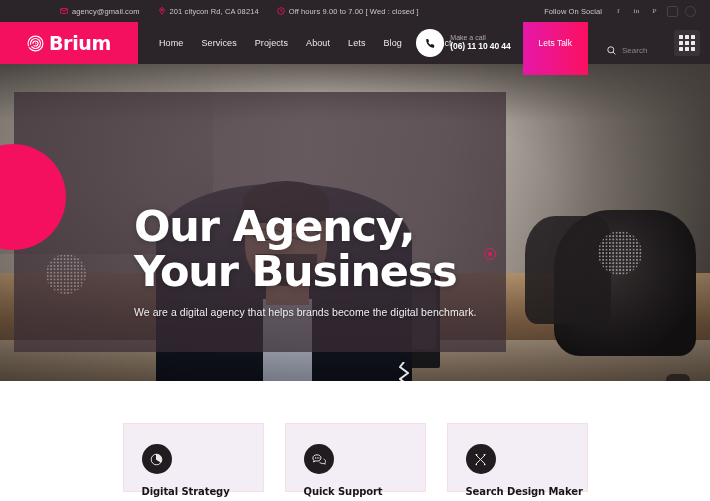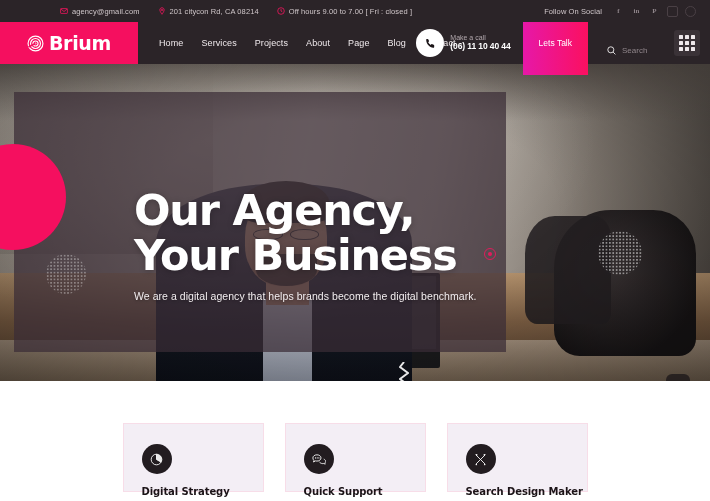--- a/index.html
+++ b/index.html
@@ -151,21 +151,21 @@
   .target-dot{
     position:absolute; left:484px; top:184px; width:12px; height:12px; border-radius:50%;
     border:1.6px solid rgba(243,21,94,.85); display:flex; align-items:center; justify-content:center; z-index:4;
   }
   .target-dot i{ width:4px; height:4px; border-radius:50%; background:rgba(243,21,94,.9); display:block;}
   .zigzag{
     position:absolute; left:399px; top:298px; width:10px; height:56px; z-index:4; opacity:.9;
   }
   .zigzag svg{ width:10px; height:56px; display:block; stroke:#fff; fill:none; stroke-width:2;}
 
-  .hero-content{ position:absolute; left:134px; top:124px; z-index:6; width:420px; }
+  .hero-content{ position:absolute; left:134px; top:140px; z-index:6; width:420px; }
   .hero-title{
     color:#ffffff; font-size:43px; line-height:1.04; font-weight:700;
     letter-spacing:-1.2px; font-family:"DejaVu Sans", sans-serif;
     text-shadow:0 1px 6px rgba(0,0,0,.25);
   }
   .hero-sub{
     color:#f3eef0; font-size:10.5px; margin-top:13px; letter-spacing:.05px;
     text-shadow:0 1px 3px rgba(0,0,0,.35);
   }
   .hero-btn{
@@ -222,21 +222,21 @@
       </span>
       <span>201 citycon Rd, CA 08214</span>
     </div>
     <div class="tb-item">
       <span class="tb-ico">
         <svg viewBox="0 0 16 16">
             <circle cx="8" cy="8" r="6.6"></circle>
             <path d="M8 4.2V8l2.6 1.7"></path>
           </svg>
       </span>
-      <span>Off hours 9.00 to 7.00 [ Fri : closed ]</span>
+      <span>Off hours 9.00 to 7.00 [ Wed : closed ]</span>
     </div>
   </div>
   <div class="topbar-right">
     <span class="follow-label">Follow On Social</span>
     <span class="soc">f</span>
     <span class="soc">in</span>
     <span class="soc">P</span>
     <span class="soc boxed"></span>
     <span class="soc circled"></span>
   </div>
@@ -253,21 +253,21 @@
         <path d="M12 12 L2 17" stroke="#f50f5f" stroke-width="2.4"></path>
       </svg>
     </span>
     <span class="logo-text">Brium</span>
   </div>
   <nav class="nav">
     <a href="#">Home</a>
     <a href="#">Services</a>
     <a href="#">Projects</a>
     <a href="#">About</a>
-    <a href="#">Page</a>
+    <a href="#">Lets</a>
     <a href="#">Blog</a>
     <a href="#">Contact</a>
   </nav>
   <div class="header-right">
     <div class="call-wrap">
       <span class="call-circle">
         <svg viewBox="0 0 24 24">
             <path d="M6.6 3.5c.7 0 1.2.4 1.5 1l1 2.4c.3.7.1 1.4-.4 1.9l-1 1c1 2.1 2.7 3.8 4.8 4.8l1-1c.5-.5 1.2-.7 1.9-.4l2.4 1c.6.3 1 .8 1 1.5v2.6c0 1-.8 1.8-1.8 1.7C10.2 19.4 4.6 13.8 4 5.3c-.1-1 .7-1.8 1.7-1.8z"></path>
           </svg>
       </span>

